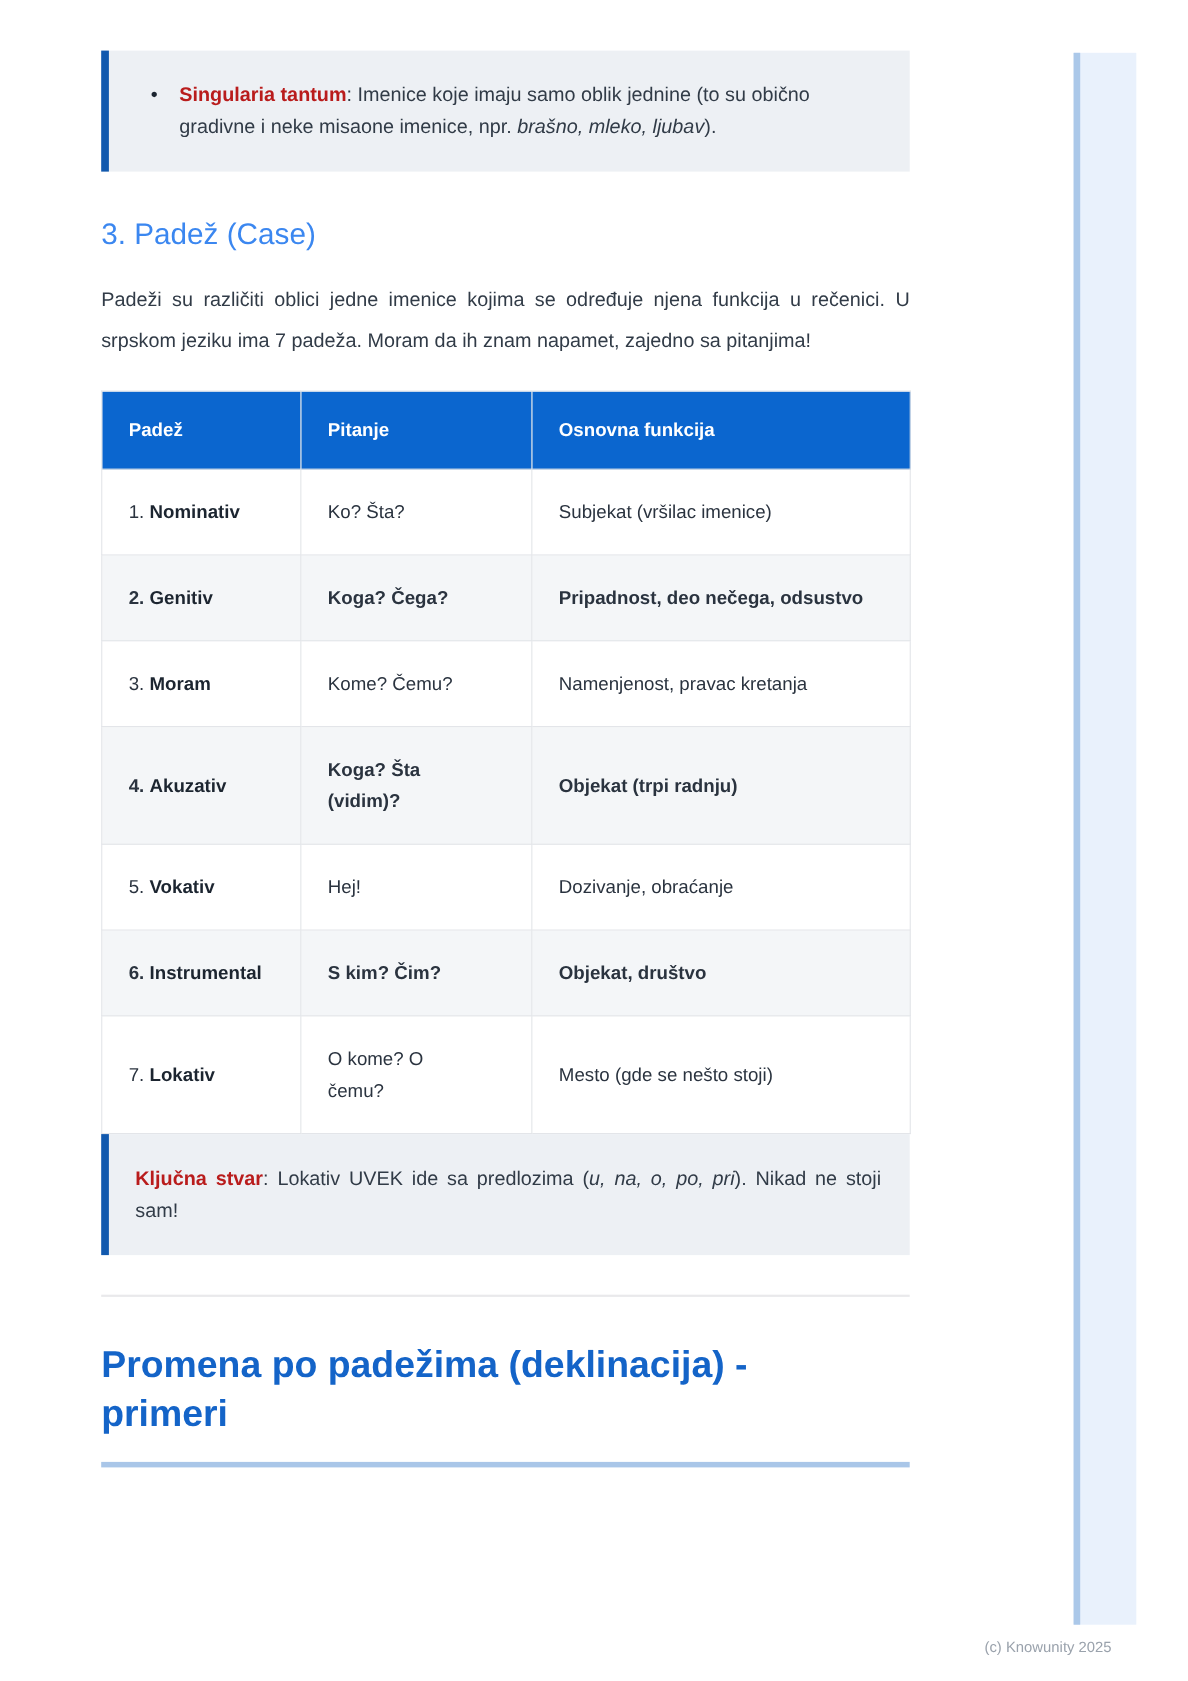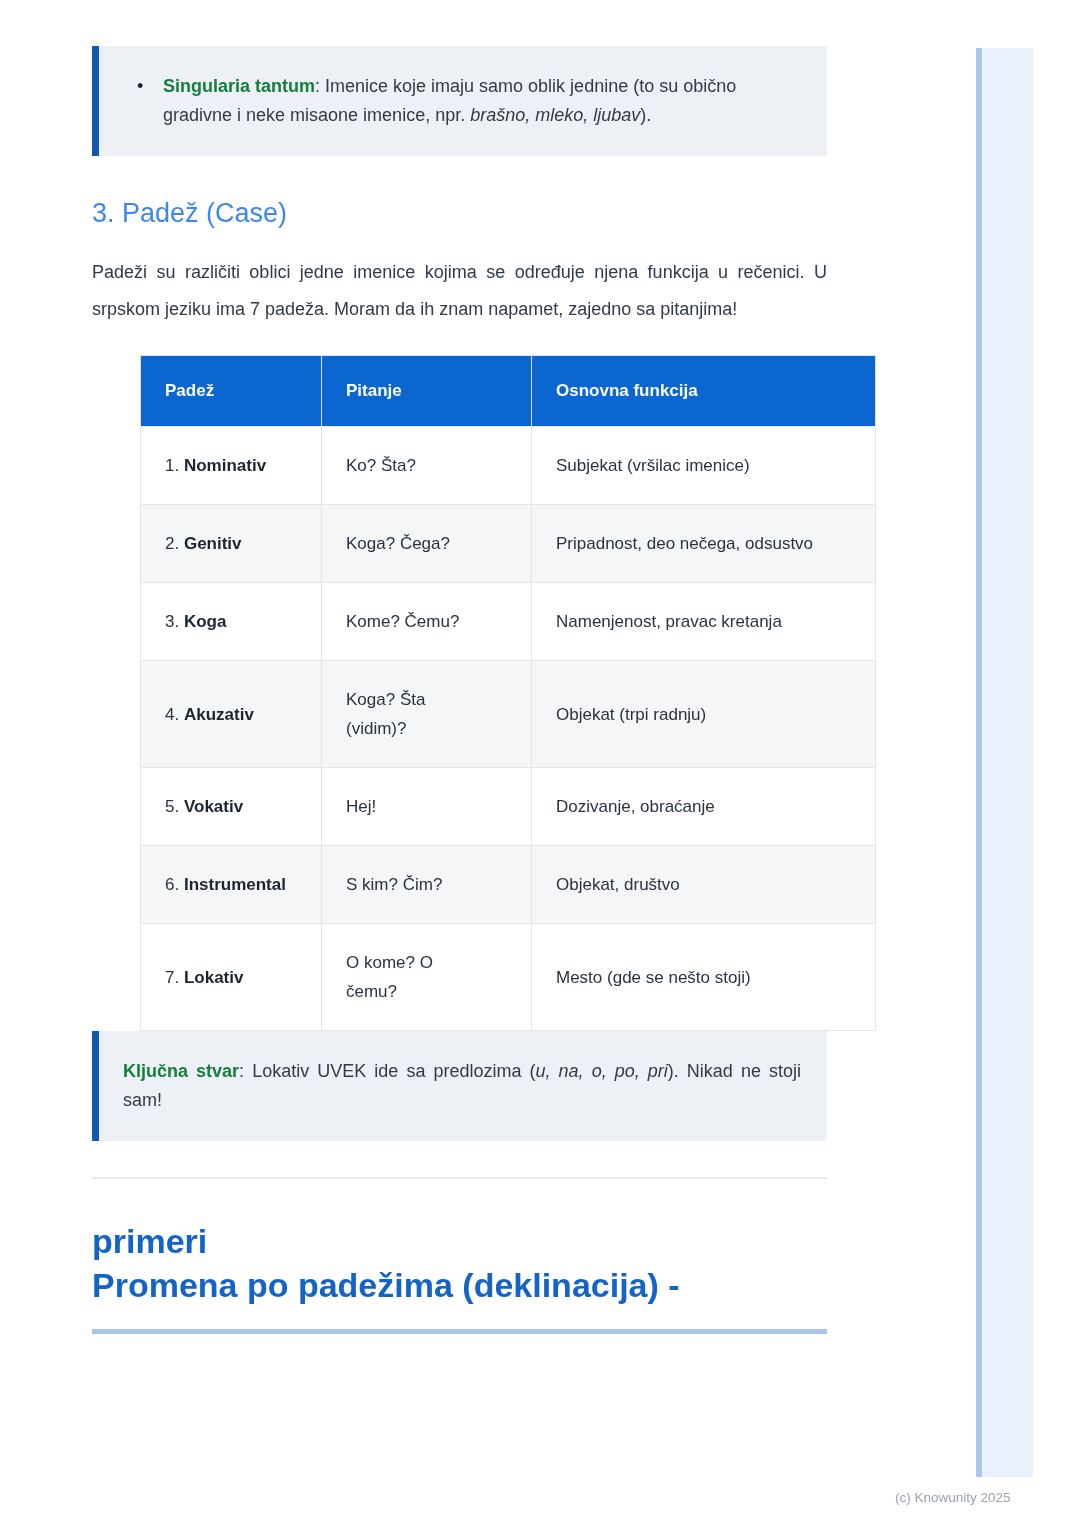--- a/index.html
+++ b/index.html
@@ -32,21 +32,21 @@
   .callout-1 { margin-top: 46px; }
   .bullet-row { display: flex; }
   .bullet-dot {
     flex: 0 0 auto;
     width: 26px;
     padding-left: 14px;
     font-size: 18px;
     color: #1c2530;
   }
   .bullet-text { flex: 1 1 auto; }
-  .callout b { color: #15803d; }
+  .callout b { color: #b91c1c; }
 
   
   .h2 {
     margin-top: 40px;
     font-size: 27px;
     line-height: 34px;
     font-weight: normal;
     color: #3b87f0;
   }
 
@@ -59,21 +59,20 @@
     color: #313b47;
   }
 
   
   table.cases {
     margin-top: 27px;
     border-collapse: collapse;
     width: 735px;
     table-layout: fixed;
     font-size: 17px;
-    margin-left: 48px;
   }
   table.cases col.c1 { width: 181px; }
   table.cases col.c2 { width: 210px; }
   table.cases col.c3 { width: 344px; }
   table.cases th {
     background: #0b66cf;
     color: #ffffff;
     font-weight: bold;
     text-align: left;
     padding: 25px 16px 25px 24px;
@@ -81,21 +80,21 @@
     font-size: 17px;
   }
   table.cases td {
     border: 1px solid #e3e5e9;
     padding: 24px 1px 24px 24px;
     vertical-align: middle;
     color: #2a333f;
     line-height: 29px;
     background: #ffffff;
   }
-  table.cases tr.alt td { background: #f4f6f8; }
+  table.cases tr.alt td { background: #f4f6f8; font-weight: bold; }
   table.cases td b { color: #1c2530; }
   .cell1-inner { display: inline-block; max-width: 126px; }
   .cell2-inner { display: inline-block; max-width: 122px; }
 
   
   .callout-2 { text-align: justify; }
 
   
   .divider {
     margin-top: 36px;
@@ -175,21 +174,21 @@
           <td><span class="cell1-inner"><span>1.</span> <b>Nominativ</b></span></td>
           <td><span class="cell2-inner">Ko? Šta?</span></td>
           <td>Subjekat (vršilac imenice)</td>
         </tr>
         <tr class="alt">
           <td><span class="cell1-inner"><span>2.</span> <b>Genitiv</b></span></td>
           <td><span class="cell2-inner">Koga? Čega?</span></td>
           <td>Pripadnost, deo nečega, odsustvo</td>
         </tr>
         <tr>
-          <td><span class="cell1-inner"><span>3.</span> <b>Koga</b></span></td>
+          <td><span class="cell1-inner"><span>3.</span> <b>Moram</b></span></td>
           <td><span class="cell2-inner">Kome? Čemu?</span></td>
           <td>Namenjenost, pravac kretanja</td>
         </tr>
         <tr class="alt">
           <td><span class="cell1-inner"><span>4.</span> <b>Akuzativ</b></span></td>
           <td><span class="cell2-inner">Koga? Šta (vidim)?</span></td>
           <td>Objekat (trpi radnju)</td>
         </tr>
         <tr>
           <td><span class="cell1-inner"><span>5.</span> <b>Vokativ</b></span></td>
@@ -207,18 +206,18 @@
           <td>Mesto (gde se nešto stoji)</td>
         </tr>
       </tbody>
     </table>
 
     <div class="callout callout-2"><b>Ključna stvar</b><span>: Lokativ UVEK ide sa predlozima (</span><i>u, na, o, po, pri</i><span>). Nikad ne stoji sam!</span></div>
 
     <div class="divider"></div>
 
     <div class="h1">
+      <div>Promena po padežima (deklinacija) -</div>
       <div>primeri</div>
-      <div>Promena po padežima (deklinacija) -</div>
     </div>
 
   </div>
 </div>
 
 </body></html>

